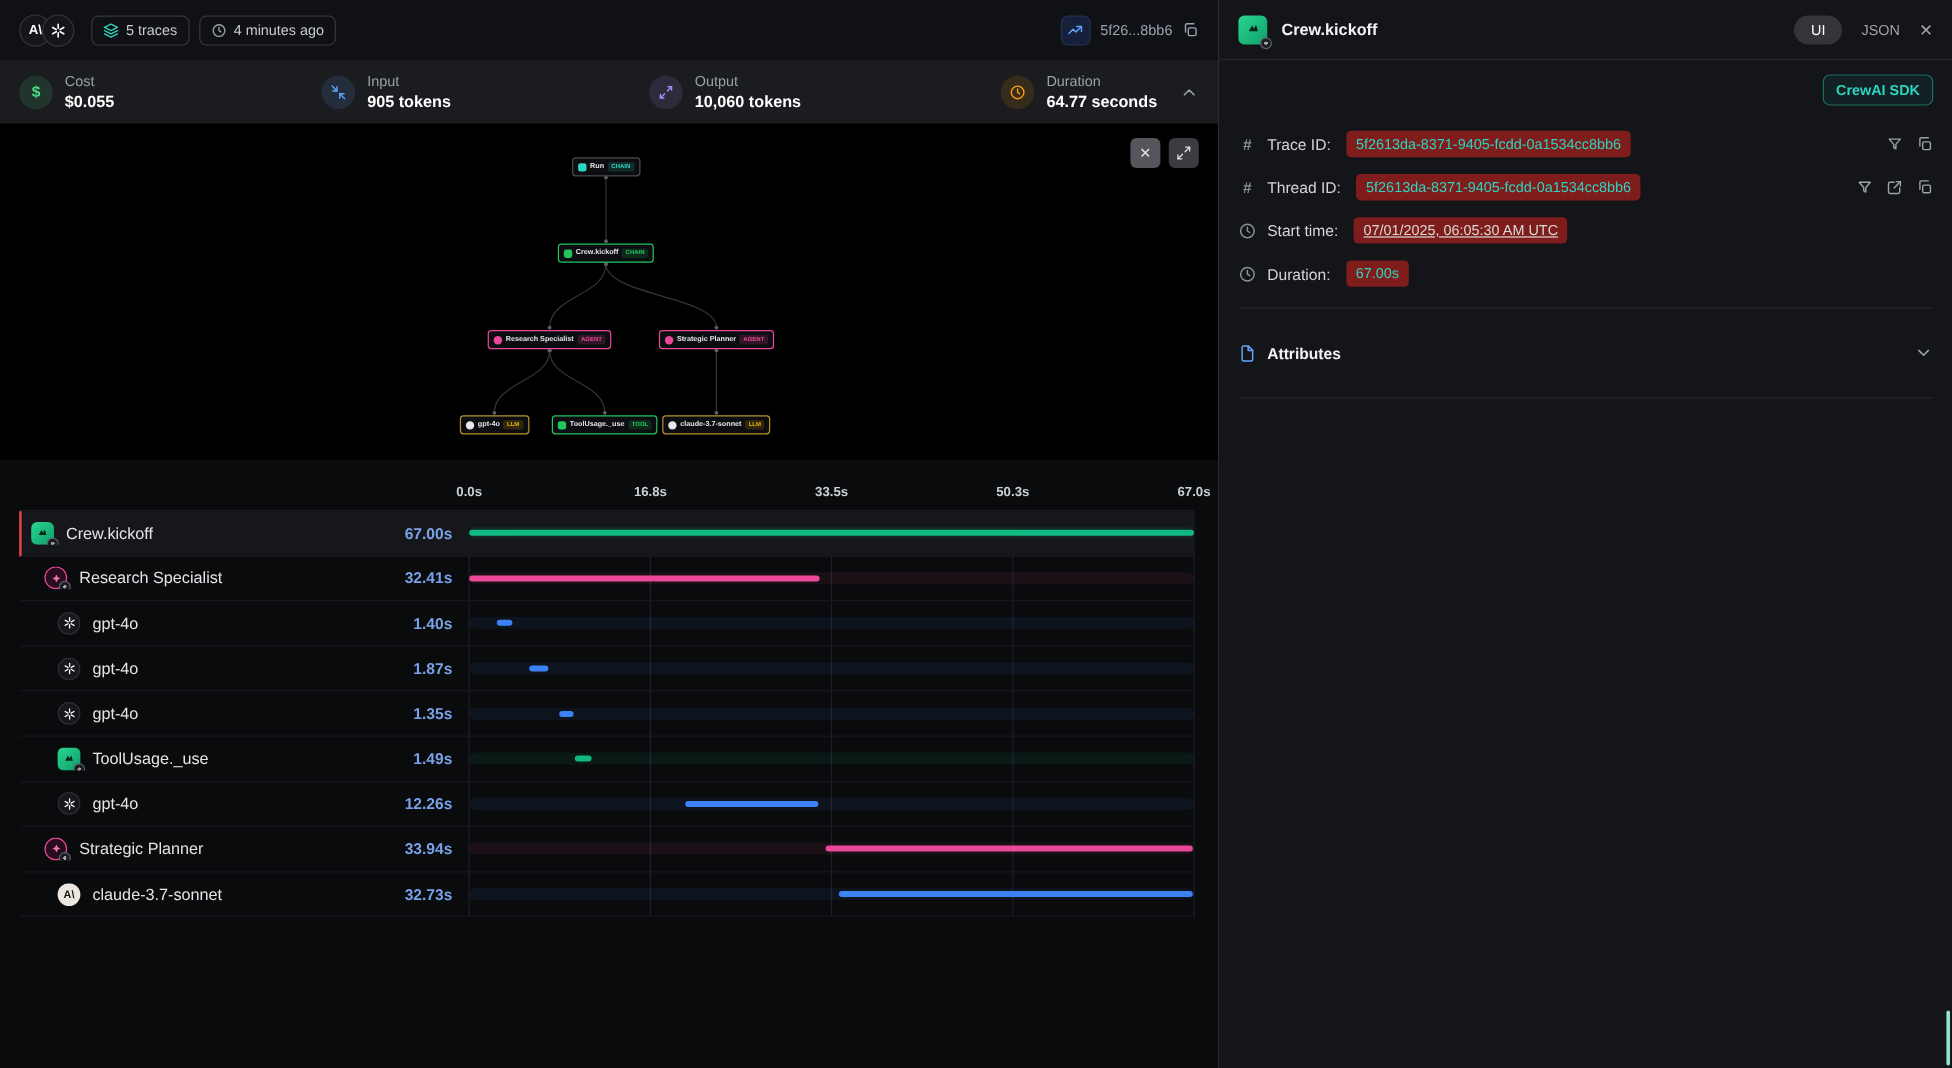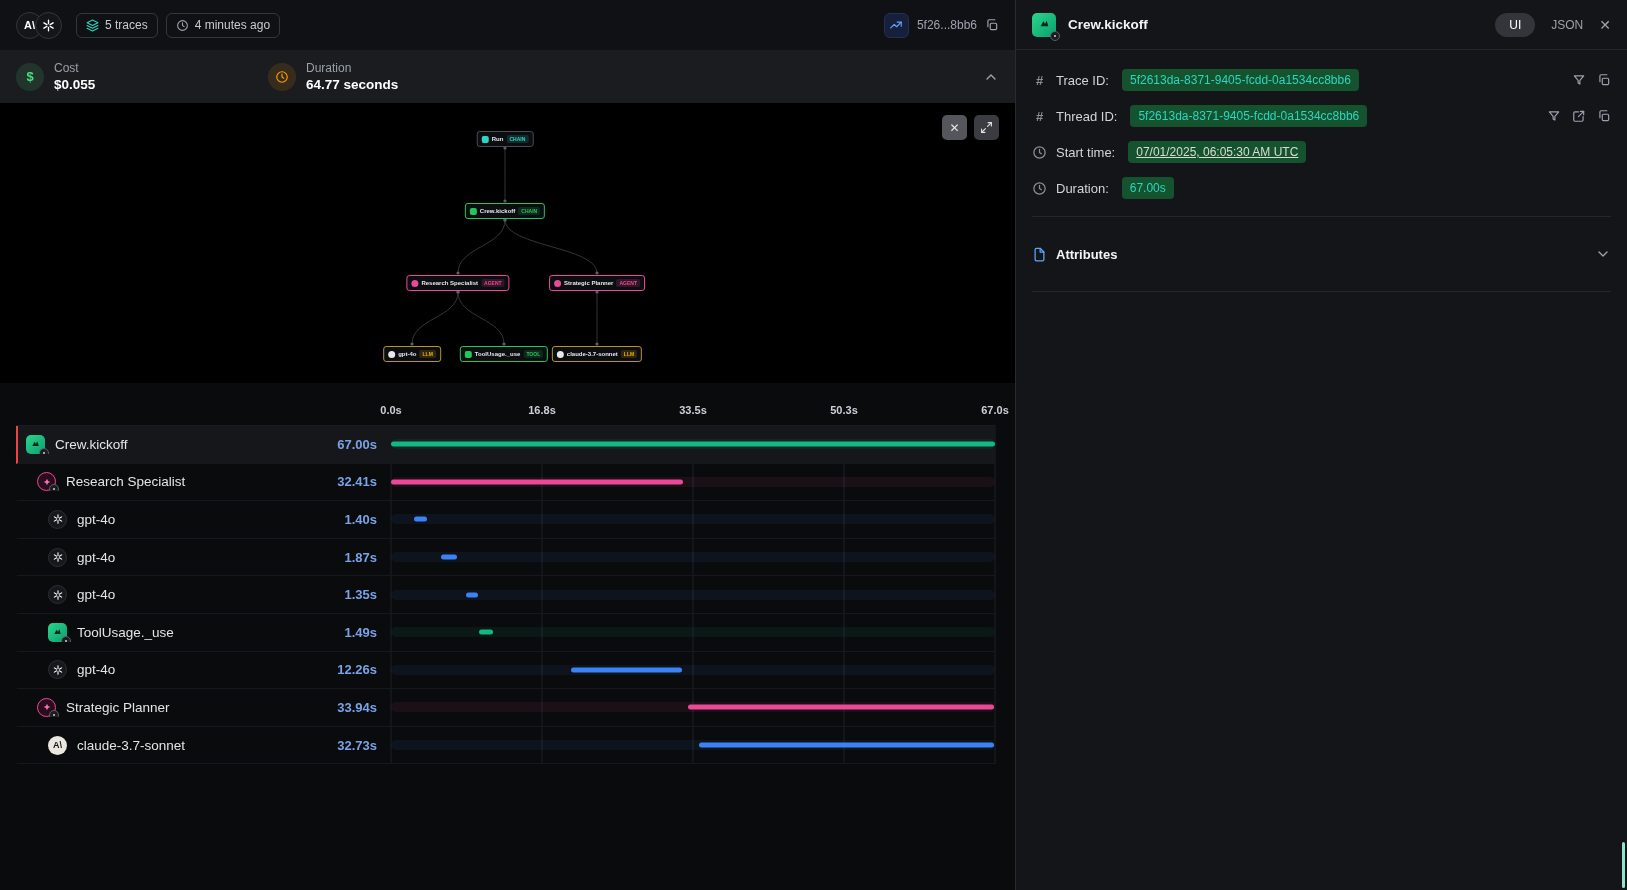--- a/index.html
+++ b/index.html
@@ -84,21 +84,21 @@
   .tab { font-size:12px; color:#a1a1aa; background:none; border:none; font-family:inherit; cursor:pointer; }
   .tab.active { background:#33353b; color:#fff; border-radius:999px; padding:5px 14px; }
   .close-x { color:#a1a1aa; font-size:14px; background:none; border:none; cursor:pointer; font-family:inherit; }
   .panel-body { padding:12px 16px 0 16px; }
   .sdk-row { display:flex; justify-content:flex-end; margin-bottom:14px; }
   .sdk-badge { color:#2dd4bf; border:1px solid #1d6f63; background:rgba(20,184,166,.08); font-size:12px; font-weight:700; padding:5px 10px; border-radius:6px; }
   .field { display:flex; align-items:center; height:36px; gap:9px; }
   .f-ic { width:15px; height:15px; color:#8b8f98; flex:none; display:flex; }
   .hash { font-size:13px; color:#8b8f98; width:15px; text-align:center; font-weight:700; }
   .f-label { color:#d4d4d8; font-size:13px; margin-right:4px; white-space:nowrap; }
-  .f-chip { background:#14532d; border-radius:4px; padding:4px 8px; font-size:12px; white-space:nowrap; }
+  .f-chip { background:#7f1d1d; border-radius:4px; padding:4px 8px; font-size:12px; white-space:nowrap; }
   .f-chip.teal { color:#2dd4bf; }
   .f-chip.light { color:#d8dbd6;text-decoration:underline; }
   .f-actions { margin-left:auto; display:flex; gap:11px; }
   .act { width:14px; height:14px; color:#9ca3af; display:flex; cursor:pointer; }
   .attr-row { display:flex; align-items:center; gap:9px; margin-top:10px; padding:29px 0; border-top:1px solid #26272c; border-bottom:1px solid #26272c; cursor:pointer; }
   .attr-ic { width:15px; height:15px; color:#60a5fa; flex:none; }
   .attr-label { color:#f4f4f5; font-weight:700; font-size:13px; }
   .attr-chev { margin-left:auto; width:16px; height:16px; color:#9ca3af; }
   .scroll-thumb { position:absolute; right:2px; bottom:2px; width:3px; height:46px; border-radius:2px; background:#8fe3cf; }
 </style>
@@ -158,20 +158,48 @@
 
     <div class="stats">
       <div id="statlist">
           <div class="stat">
        <span class="stat-ic" style="background:rgba(74,222,128,0.13);color:#4ade80">
               <span style="font-weight:700;font-size:13px">$</span>
             </span>
        <div>
               <div class="stat-label">Cost</div>
        <div class="stat-value">$0.055</div>
+            </div>
+     </div>
+          <div class="stat">
+       <span class="stat-ic" style="background:rgba(96,165,250,0.13);color:#60a5fa">
+              <svg viewBox="0 0 24 24" fill="none" stroke="currentColor" stroke-width="2" stroke-linecap="round" stroke-linejoin="round">
+                <path d="M10 4v6H4"></path>
+                <path d="M10 10L3 3"></path>
+                <path d="M14 20v-6h6"></path>
+                <path d="M14 14l7 7"></path>
+              </svg>
+            </span>
+       <div>
+              <div class="stat-label">Input</div>
+       <div class="stat-value">905 tokens</div>
+            </div>
+     </div>
+          <div class="stat">
+       <span class="stat-ic" style="background:rgba(167,139,250,0.13);color:#a78bfa">
+              <svg viewBox="0 0 24 24" fill="none" stroke="currentColor" stroke-width="2" stroke-linecap="round" stroke-linejoin="round">
+                <path d="M15 4h5v5"></path>
+                <path d="M20 4l-6 6"></path>
+                <path d="M9 20H4v-5"></path>
+                <path d="M4 20l6-6"></path>
+              </svg>
+            </span>
+       <div>
+              <div class="stat-label">Output</div>
+       <div class="stat-value">10,060 tokens</div>
             </div>
      </div>
           <div class="stat">
        <span class="stat-ic" style="background:rgba(245,158,11,0.13);color:#f59e0b">
               <svg viewBox="0 0 24 24" fill="none" stroke="currentColor" stroke-width="2" stroke-linecap="round" stroke-linejoin="round">
                 <circle cx="12" cy="12" r="9"></circle>
                 <path d="M12 7v5l3 2"></path>
               </svg>
             </span>
        <div>
@@ -425,20 +453,23 @@
           </span>
       </span>
       <span class="panel-title">Crew.kickoff</span>
       <div class="panel-tabs">
         <button class="tab active">UI</button>
         <button class="tab">JSON</button>
         <button class="close-x">✕</button>
       </div>
     </div>
     <div class="panel-body">
+      <div class="sdk-row">
+        <span class="sdk-badge">CrewAI SDK</span>
+      </div>
       <div id="fields">
           <div class="field">
        <span class="hash">#</span>
        <span class="f-label">Trace ID:</span>
        <span class="f-chip teal">5f2613da-8371-9405-fcdd-0a1534cc8bb6</span>
        <span class="f-actions">
               <span class="act">
                 <svg viewBox="0 0 24 24" fill="none" stroke="currentColor" stroke-width="2" stroke-linecap="round" stroke-linejoin="round">
                   <path d="M4 5h16l-6.5 7.5V19l-3-1.8v-4.7L4 5z"></path>
                 </svg>

